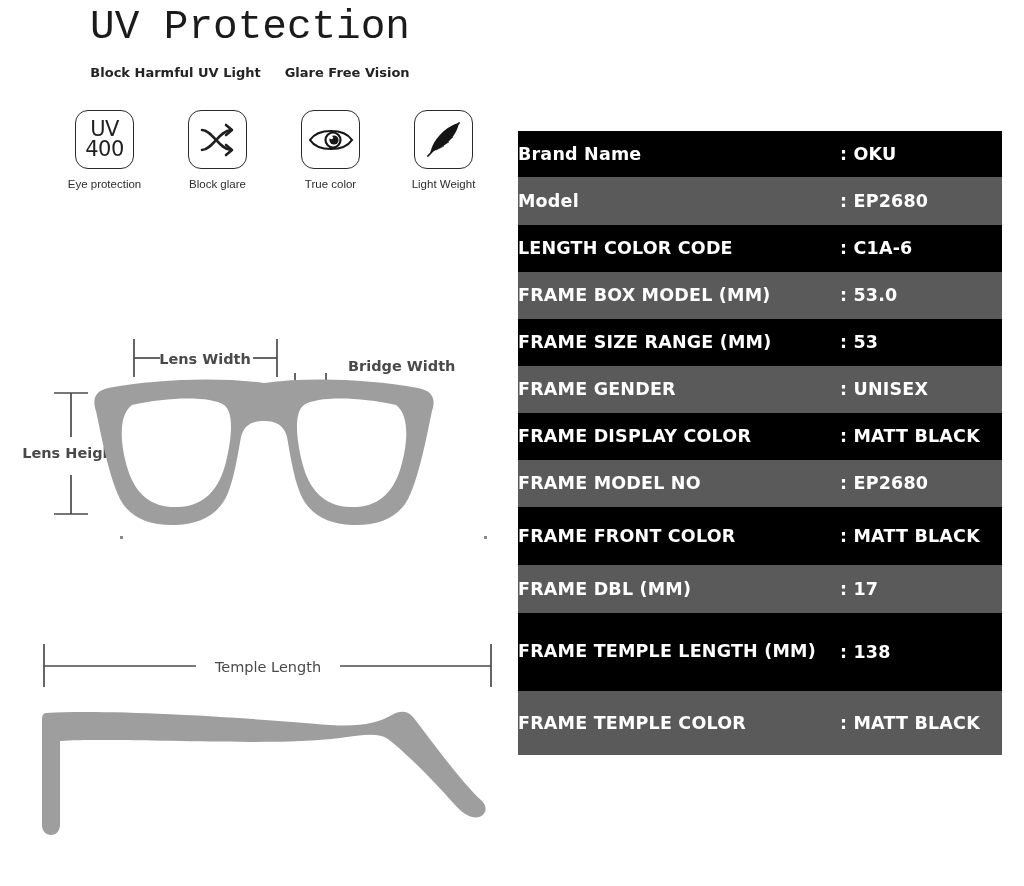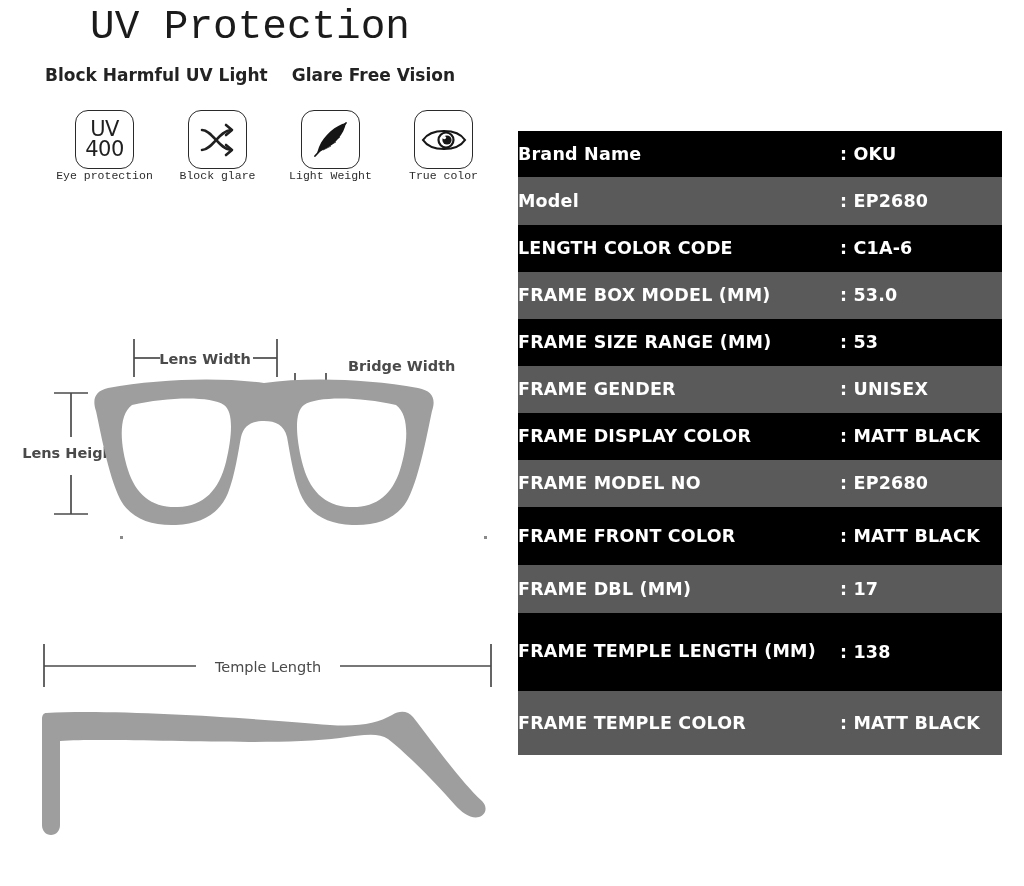--- a/index.html
+++ b/index.html
@@ -39,21 +39,21 @@
   }
 
   #uv-sublines {
     position: absolute;
     left: 0;
     top: 65px;
     width: 500px;
     display: flex;
     justify-content: center;
     gap: 24px;
-    font-size: 17px;
+    font-size: 13px;
     font-weight: bold;
     color: #232323;
     font-family: "DejaVu Sans", sans-serif;
     text-align: right;
   }
 
   #feature-row {
     position: absolute;
     left: 48px;
     top: 110px;
@@ -73,23 +73,24 @@
     height: 59px;
     border: 1.6px solid #2a2a2a;
     border-radius: 13px;
     box-sizing: border-box;
     display: flex;
     align-items: center;
     justify-content: center;
     background: #fff;
   }
   .feature-label {
+    margin-top: 9px;
     font-size: 11.5px;
     color: #2d2d2d;
-    font-family: Liberation Mono, monospace;
+    font-family: Liberation Sans, sans-serif;
     white-space: nowrap;
   }
   .uv400-text {
     display: flex;
     flex-direction: column;
     align-items: center;
     line-height: 0.92;
     font-size: 21px;
     font-family: "DejaVu Sans", sans-serif;
     color: #1f1f1f;
@@ -183,49 +184,49 @@
         <svg width="40" height="36" viewBox="0 0 40 36">
           <g fill="none" stroke="#202020" stroke-width="2.6" stroke-linecap="round" stroke-linejoin="round">
             <path d="M4 8 C 14 8, 22 28, 33 28"></path>
             <path d="M4 28 C 14 28, 22 8, 33 8"></path>
             <path d="M28 3 L34 8 L28 13"></path>
             <path d="M28 23 L34 28 L28 33"></path>
           </g>
         </svg>
       </div>
       <div class="feature-label">Block glare</div>
+    </div>
+
+    <div class="feature">
+      <div class="feature-box">
+        <svg width="46" height="30" viewBox="0 0 46 30">
+          <path d="M2 15 C 10 3, 36 3, 44 15 C 36 27, 10 27, 2 15 Z" fill="none" stroke="#171717" stroke-width="2.2"></path>
+          <circle cx="25" cy="15" r="7.5" fill="none" stroke="#171717" stroke-width="2.2"></circle>
+          <circle cx="26" cy="15" r="4.6" fill="#171717"></circle>
+          <circle cx="23.4" cy="12.6" r="1.7" fill="#ffffff"></circle>
+        </svg>
+      </div>
+      <div class="feature-label">True color</div>
     </div>
 
     <div class="feature">
       <div class="feature-box">
         <svg width="42" height="42" viewBox="0 0 42 42">
           <path d="M36 4 C26 6, 14 16, 9 28 L7 34 L13 31 C25 26, 34 15, 36 4 Z" fill="#151515"></path>
           <path d="M36 4 L5 37" stroke="#151515" stroke-width="1.8" stroke-linecap="round" fill="none"></path>
           <g stroke="#151515" stroke-width="0.9" fill="none" opacity="0.85">
             <path d="M30 8 L22 13"></path>
               <path d="M32 13 L23 19"></path>
               <path d="M30 18 L20 24"></path>
             <path d="M26 23 L16 28"></path>
               <path d="M21 27 L13 31"></path>
           </g>
         </svg>
       </div>
       <div class="feature-label">Light Weight</div>
-    </div>
-
-    <div class="feature">
-      <div class="feature-box">
-        <svg width="46" height="30" viewBox="0 0 46 30">
-          <path d="M2 15 C 10 3, 36 3, 44 15 C 36 27, 10 27, 2 15 Z" fill="none" stroke="#171717" stroke-width="2.2"></path>
-          <circle cx="25" cy="15" r="7.5" fill="none" stroke="#171717" stroke-width="2.2"></circle>
-          <circle cx="26" cy="15" r="4.6" fill="#171717"></circle>
-          <circle cx="23.4" cy="12.6" r="1.7" fill="#ffffff"></circle>
-        </svg>
-      </div>
-      <div class="feature-label">True color</div>
     </div>
   </div>
 
   <div id="front-diagram">
     <svg width="512" height="250" viewBox="0 0 512 250">
 
       <g stroke="#4a4a4a" stroke-width="1.7" fill="none">
         <line x1="126" y1="14" x2="126" y2="52"></line>
         <line x1="269" y1="14" x2="269" y2="52"></line>
         <line x1="126" y1="33" x2="152" y2="33"></line>

